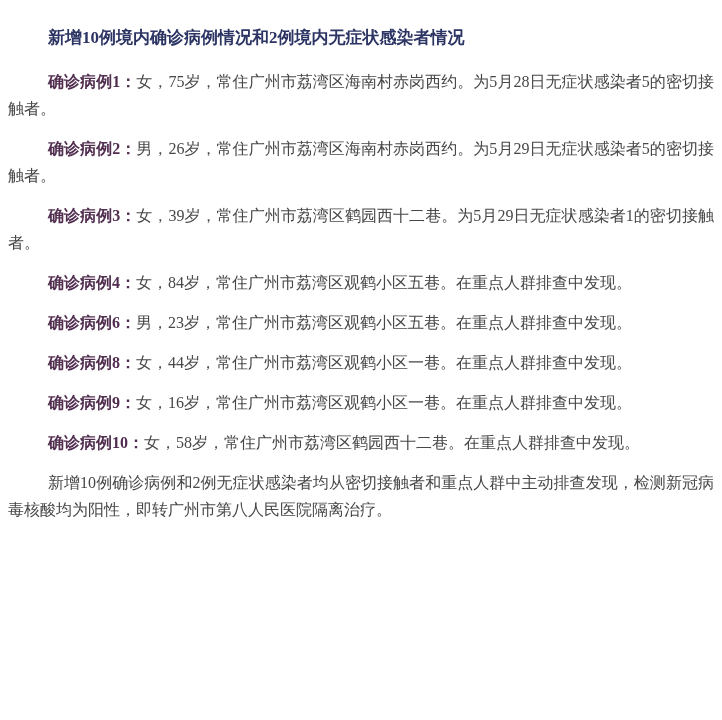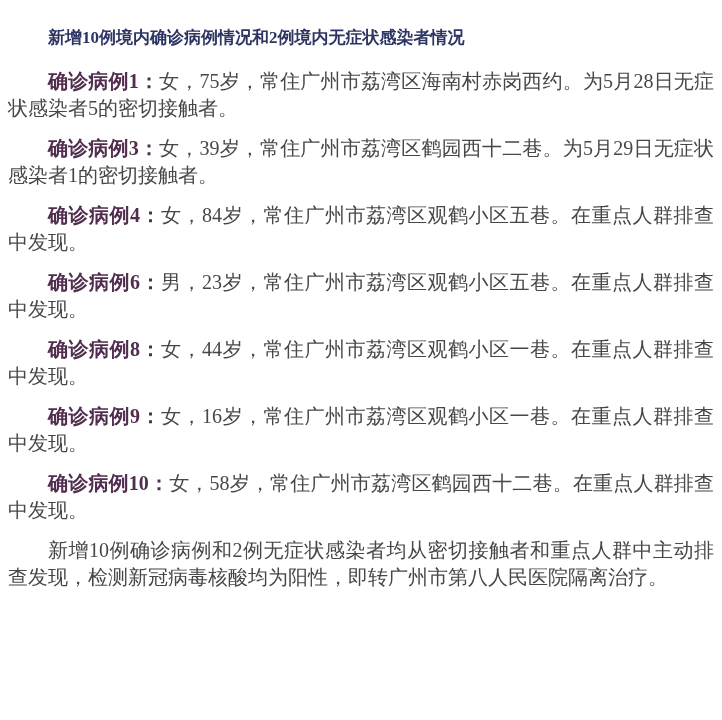--- a/index.html
+++ b/index.html
@@ -22,21 +22,21 @@
   .article-title {
     margin: 0 0 20px 0;
     padding-left: 40px;
     font-size: 17px;
     line-height: 20px;
     font-weight: bold;
     color: #2C3463;
   }
   p.para {
     margin: 0 0 13px 0;
-    font-size: 20px;
+    font-size: 16px;
     line-height: 27px;
     color: #474747;
     text-indent: 40px;
     text-align: justify;
   }
   p.para .case-label {
     font-weight: bold;
     color: #512E4F;
   }
   p.para.closing {
@@ -46,20 +46,21 @@
 </head>
 <body>
 
 <div class="article">
   <h2 class="article-title">新增10例境内确诊病例情况和2例境内无症状感染者情况</h2>
 
   <div>
 
       <p class="para"><span class="case-label">确诊病例1：</span><span class="case-text">女，75岁，常住广州市荔湾区海南村赤岗西约。为5月28日无症状感染者5的密切接触者。</span></p>
 
+      <p class="para"><span class="case-label">确诊病例2：</span><span class="case-text">男，26岁，常住广州市荔湾区海南村赤岗西约。为5月29日无症状感染者5的密切接触者。</span></p>
 
       <p class="para"><span class="case-label">确诊病例3：</span><span class="case-text">女，39岁，常住广州市荔湾区鹤园西十二巷。为5月29日无症状感染者1的密切接触者。</span></p>
 
       <p class="para"><span class="case-label">确诊病例4：</span><span class="case-text">女，84岁，常住广州市荔湾区观鹤小区五巷。在重点人群排查中发现。</span></p>
 
 
       <p class="para"><span class="case-label">确诊病例6：</span><span class="case-text">男，23岁，常住广州市荔湾区观鹤小区五巷。在重点人群排查中发现。</span></p>
 
 
       <p class="para"><span class="case-label">确诊病例8：</span><span class="case-text">女，44岁，常住广州市荔湾区观鹤小区一巷。在重点人群排查中发现。</span></p>

